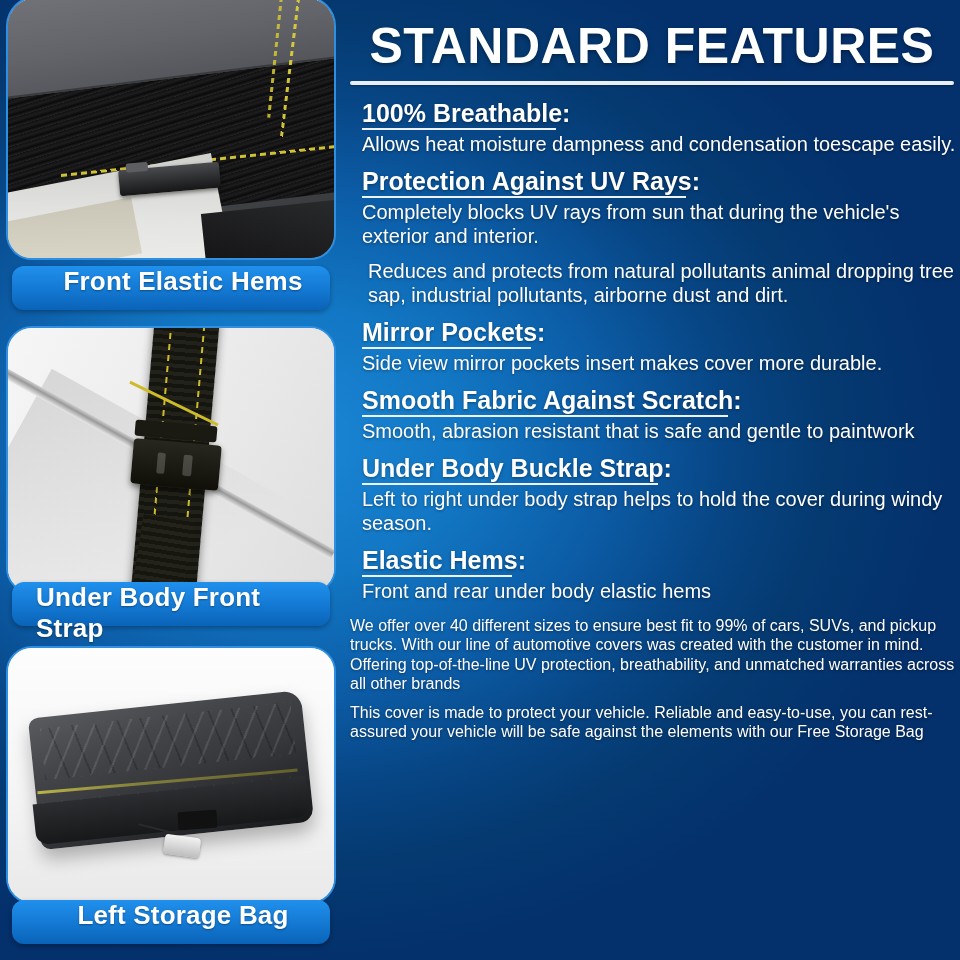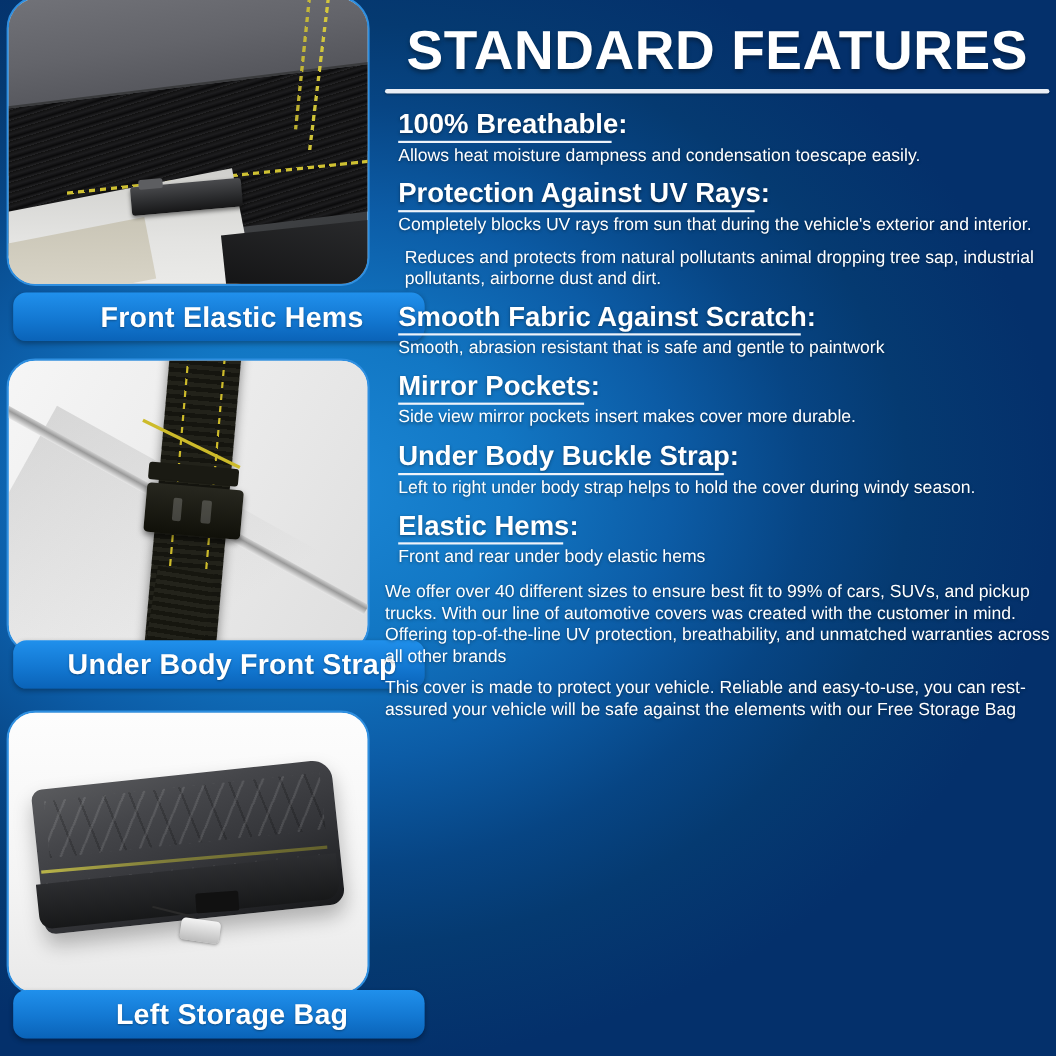--- a/index.html
+++ b/index.html
@@ -172,24 +172,24 @@
     border-radius:4px; transform:rotate(8deg);
     box-shadow:0 1px 3px rgba(0,0,0,.4);
   }
   .p3-cord {
     position:absolute; left:40%; top:71%; width:12%; height:2px;
     background:#2a2a2a; transform:rotate(14deg);
   }
 
   
   .caption {
-    position:absolute; left:12px; width:374px; height:44px;
+    position:absolute; left:12px; width:318px; height:44px;
     background:linear-gradient(180deg,#2090ec 0%,#1378d2 55%,#0a63b8 100%);
     border-radius:12px;
-    display:flex; align-items:center; justify-content:center;
+    display:flex; justify-content:center;
     color:#fff; font-weight:bold; font-size:26px; letter-spacing:.2px;
     text-shadow:0 1px 2px rgba(0,0,0,.35);
     box-shadow:0 2px 5px rgba(0,0,0,.3);
     padding-left:24px;
   }
   .caption.k1 { top:266px; }
   .caption.k2 { top:582px; }
   .caption.k3 { top:900px; }
 
   
@@ -208,21 +208,21 @@
   .feat h3 {
     color:#fff; font-size:25px; font-weight:bold; line-height:1.12;
     display:inline-block; position:relative; padding-bottom:3px;
     text-shadow:0 1px 3px rgba(0,0,0,.4);
   }
   .feat h3::after {
     content:""; position:absolute; left:0; bottom:0;
     width:calc(100% - 14px); height:2px; background:#eef3fa;
   }
   .feat p {
-    color:#fff; font-size:16px; line-height:1.2; margin-top:2px;
+    color:#fff; font-size:20px; line-height:1.2; margin-top:2px;
     text-shadow:0 1px 3px rgba(0,0,0,.4);
   }
   .feat.indent p { padding-left:6px; }
   .outro { margin-top:13px; }
   .outro p {
     color:#fff; font-size:16px; line-height:1.22; margin-bottom:9px;
     text-shadow:0 1px 3px rgba(0,0,0,.4);
   }
 </style>
 </head>
@@ -299,27 +299,27 @@
       <div class="feat">
         <h3>Protection Against UV Rays:</h3>
         <p>Completely blocks UV rays from sun that during the vehicle's exterior and interior.</p>
       </div>
 
       <div class="feat indent">
         <p>Reduces and protects from natural pollutants animal dropping tree sap, industrial pollutants, airborne dust and dirt.</p>
       </div>
 
       <div class="feat">
+        <h3>Mirror Pockets:</h3>
+        <p>Side view mirror pockets insert makes cover more durable.</p>
+      </div>
+
+      <div class="feat">
         <h3>Smooth Fabric Against Scratch:</h3>
         <p>Smooth, abrasion resistant that is safe and gentle to paintwork</p>
-      </div>
-
-      <div class="feat">
-        <h3>Mirror Pockets:</h3>
-        <p>Side view mirror pockets insert makes cover more durable.</p>
       </div>
 
       <div class="feat">
         <h3>Under Body Buckle Strap:</h3>
         <p>Left to right under body strap helps to hold the cover during windy season.</p>
       </div>
 
       <div class="feat">
         <h3>Elastic Hems:</h3>
         <p>Front and rear under body elastic hems</p>

